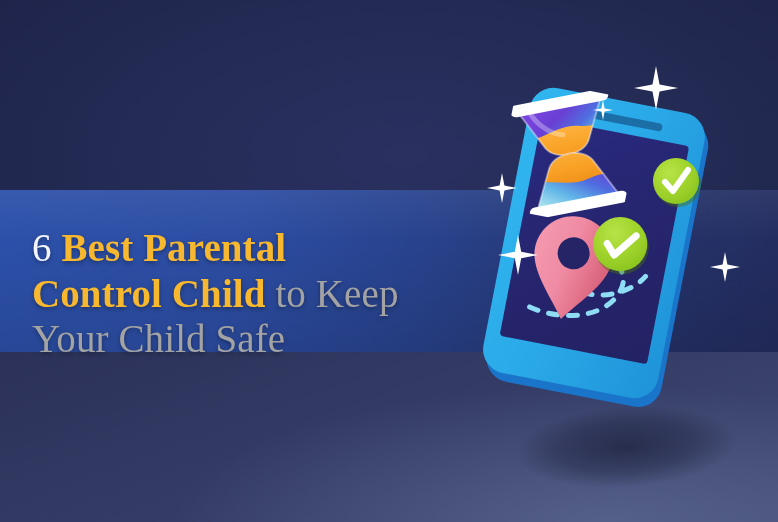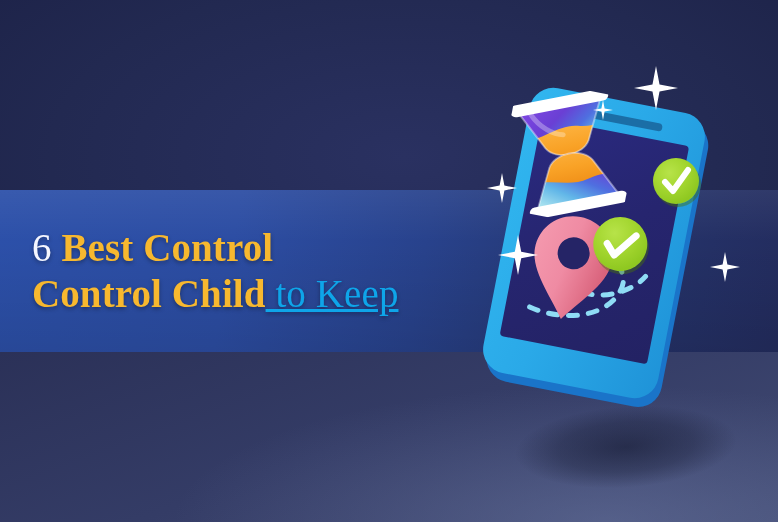--- a/index.html
+++ b/index.html
@@ -50,21 +50,21 @@
     line-height:1.17;
     font-size:39px;
     font-weight:700;
     letter-spacing:.1px;
     color:#ffffff;
     text-shadow:0 2px 4px rgba(0,0,0,.33);
     z-index:6;
   }
   .headline .num{color:#f4f6ff;font-weight:400;}
   .headline .hl{color:#f7b82f;}
-  .headline .pl{color:#0ea5e9;font-weight:400;text-decoration:underline;}
+  .headline .pl{color:#a3a3a3;font-weight:400;}
 
   
   .spark{
     position:absolute;
     background:#ffffff;
     -webkit-clip-path:polygon(50% 0%,58% 42%,100% 50%,58% 58%,50% 100%,42% 58%,0% 50%,42% 42%);
     clip-path:polygon(50% 0%,58% 42%,100% 50%,58% 58%,50% 100%,42% 58%,0% 50%,42% 42%);
     filter:drop-shadow(0 0 5px rgba(210,226,255,.75));
     z-index:7;
   }
@@ -134,22 +134,23 @@
   <div class="band"></div>
   <div class="band-sheen"></div>
 
   <div class="spark" style="left:634px;top:66px;width:44px;height:44px;"></div>
   <div class="spark" style="left:593px;top:100px;width:20px;height:20px;"></div>
   <div class="spark" style="left:487px;top:173px;width:30px;height:30px;"></div>
   <div class="spark" style="left:498px;top:235px;width:40px;height:40px;"></div>
   <div class="spark" style="left:710px;top:252px;width:30px;height:30px;"></div>
 
   <h1 class="headline">
-    <span class="num">6 </span><span class="hl">Best Control</span><br>
+    <span class="num">6 </span><span class="hl">Best Parental</span><br>
     <span class="hl">Control Child</span><span class="pl"> to Keep</span><br>
+    <span class="pl">Your Child Safe</span>
   </h1>
 
   <div class="illo">
 
     <div class="phone-shadow"></div>
 
     <div class="phone">
       <div class="phone-depth"></div>
       <div class="phone-body">
         <div class="phone-speaker"></div>

